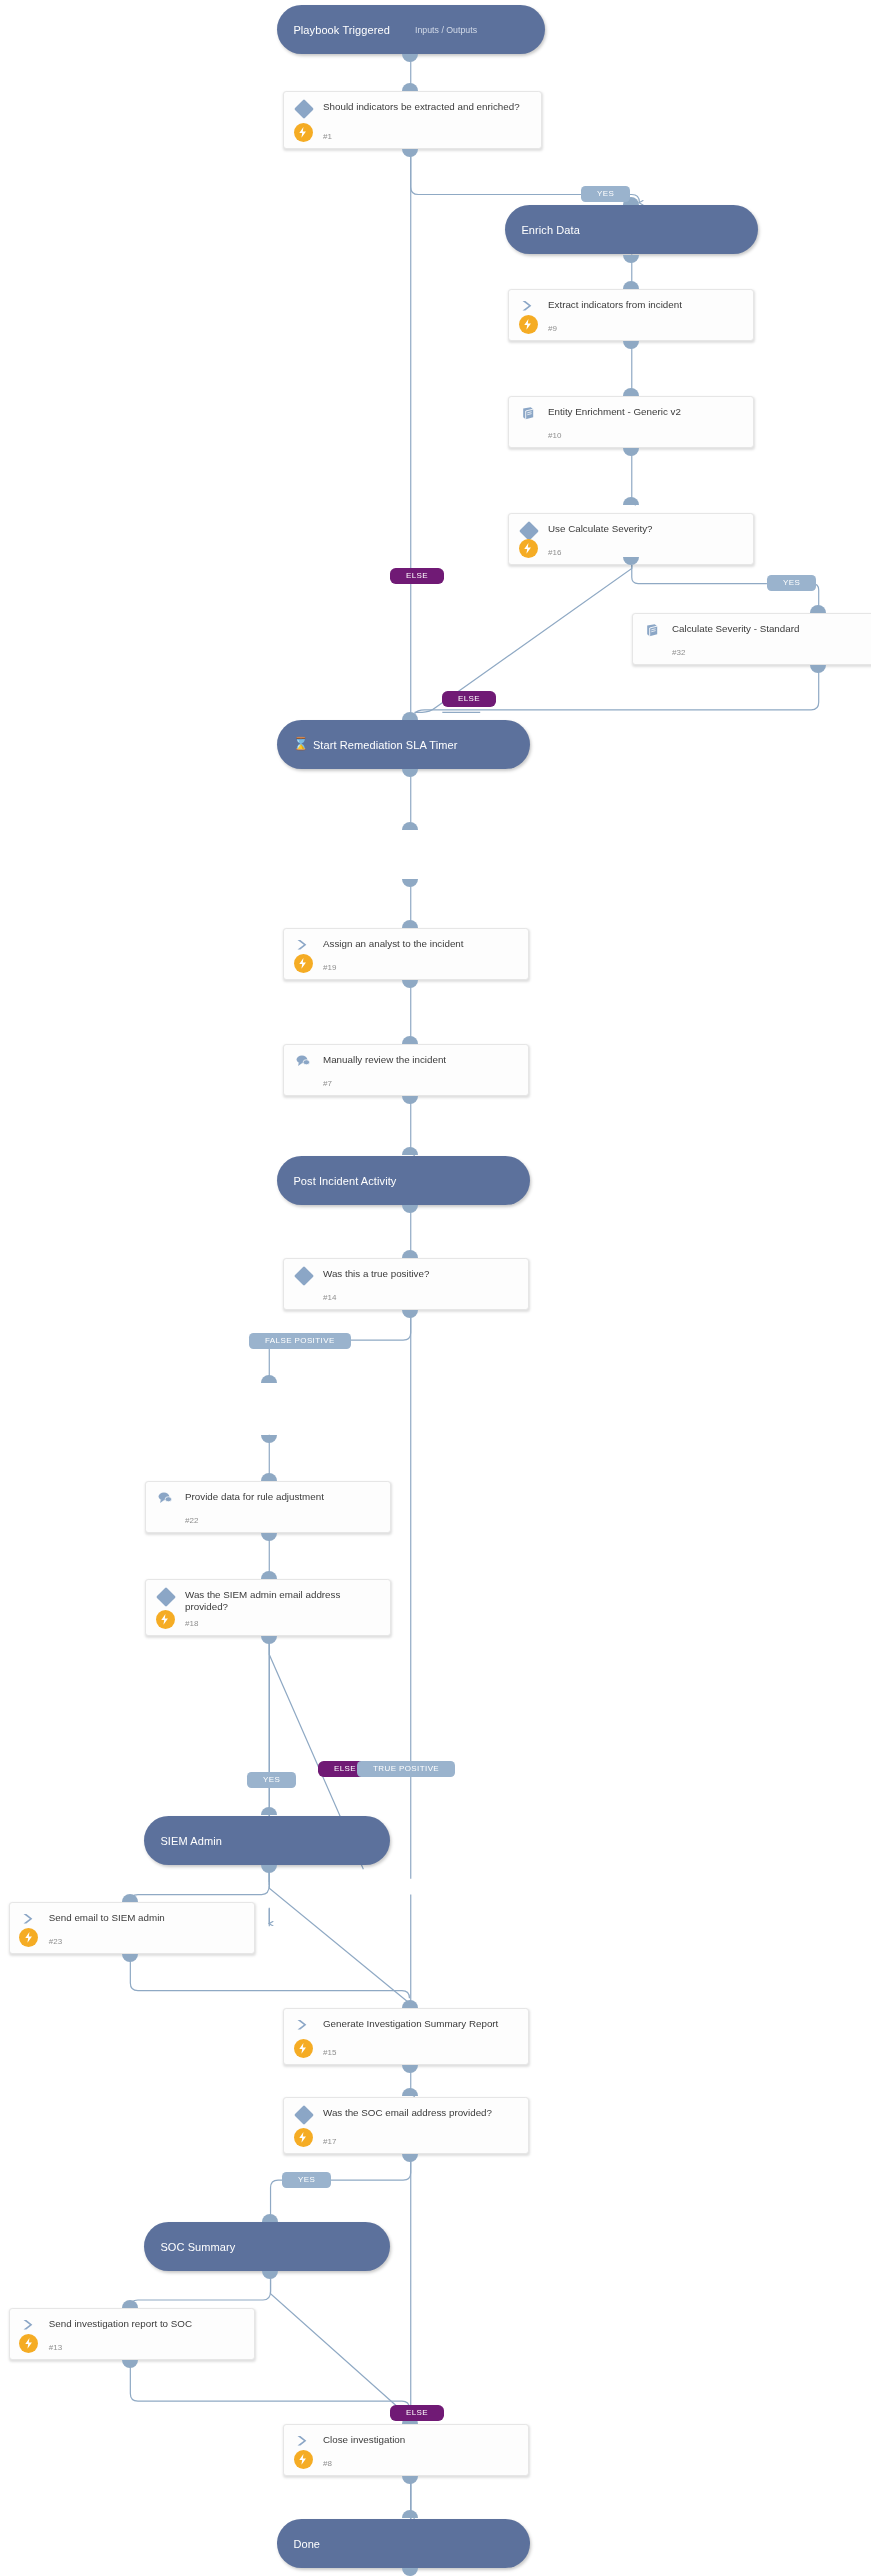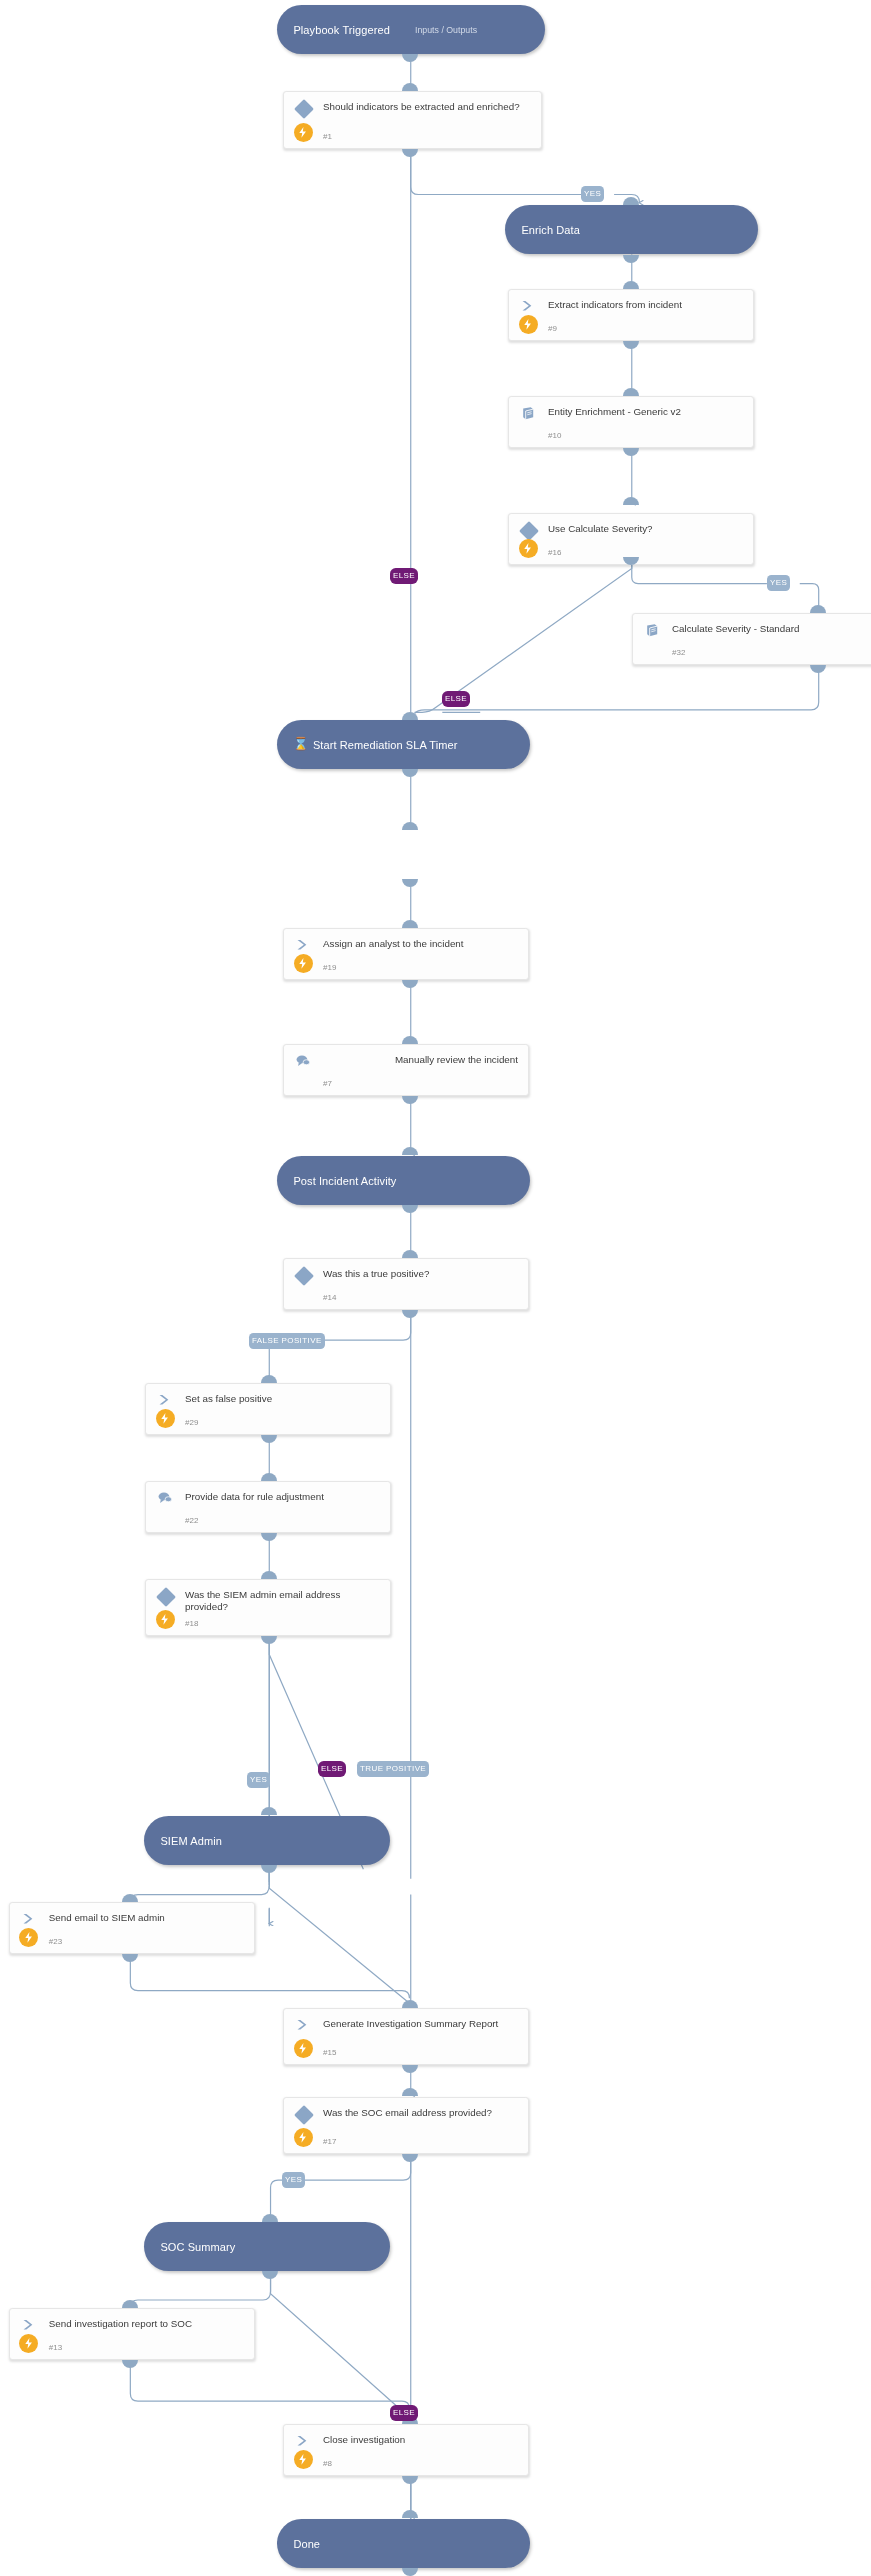--- a/index.html
+++ b/index.html
@@ -115,21 +115,21 @@
     transform: rotate(45deg);
     border-radius: 1.3px;
   }
 
   
   .elabel {
     position: absolute;
     box-sizing: border-box;
     height: 16.4px;
     line-height: 16.4px;
-    padding: 0 3px;
+    padding: 0 16px;
     border-radius: 4.4px;
     font-size: 8px;
     color: #ffffff;
     letter-spacing: 0.4px;
     white-space: nowrap;
     z-index: 8;
     text-align: center;
   }
   .elabel.blue { background: #9ab3cd; }
   .elabel.dark { background: #701a75; border-radius: 5.7px; }
@@ -393,54 +393,40 @@
     </div>
     <div class="card-title">Assign an analyst to the incident</div>
     <div class="bolt">
       <svg width="9.5" height="10.7" viewBox="0 0 15 17">
           <path d="M8.6 0 L2 9.4 H6.6 L5.4 17 L12.6 7.2 H7.6 Z" fill="#ffffff"></path>
         </svg>
     </div>
     <div class="card-id">#19</div>
   </div>
 
-  <div class="card" style="left:283px; top:1044px; width:246px; height:52px;text-align:right;">
+  <div class="card" style="left:283px; top:1044px; width:246px; height:52px;">
     <div class="card-icon">
       <svg width="16.4" height="14" viewBox="0 0 26 22">
         <ellipse cx="11" cy="8.5" rx="8.5" ry="6.2" fill="#8ba6c6"></ellipse>
         <path d="M6 13 L5 19 L11 14.5 Z" fill="#8ba6c6"></path>
         <ellipse cx="18" cy="13" rx="5.2" ry="4" fill="#8ba6c6" stroke="#ffffff" stroke-width="1.2"></ellipse>
       </svg>
     </div>
     <div class="card-title">Manually review the incident</div>
     <div class="card-id">#7</div>
   </div>
 
   <div class="card" style="left:283px; top:1258px; width:246px; height:52px;">
     <div class="card-icon">
         <div class="ico-diamond"></div>
       </div>
     <div class="card-title">Was this a true positive?</div>
     <div class="card-id">#14</div>
   </div>
 
-  <div class="card" style="left:145px; top:1383px; width:246px; height:52px;">
-    <div class="card-icon">
-      <svg width="16.4" height="14" viewBox="0 0 26 22">
-          <path d="M4 3 L14 10.5 L4 18 L8.5 18 L18 10.5 L8.5 3 Z" fill="#8ba6c6"></path>
-        </svg>
-    </div>
-    <div class="card-title">Set as false positive</div>
-    <div class="bolt">
-      <svg width="9.5" height="10.7" viewBox="0 0 15 17">
-          <path d="M8.6 0 L2 9.4 H6.6 L5.4 17 L12.6 7.2 H7.6 Z" fill="#ffffff"></path>
-        </svg>
-    </div>
-    <div class="card-id">#29</div>
-  </div>
 
   <div class="card" style="left:145px; top:1481px; width:246px; height:52px;">
     <div class="card-icon">
       <svg width="16.4" height="14" viewBox="0 0 26 22">
         <ellipse cx="11" cy="8.5" rx="8.5" ry="6.2" fill="#8ba6c6"></ellipse>
         <path d="M6 13 L5 19 L11 14.5 Z" fill="#8ba6c6"></path>
         <ellipse cx="18" cy="13" rx="5.2" ry="4" fill="#8ba6c6" stroke="#ffffff" stroke-width="1.2"></ellipse>
       </svg>
     </div>
     <div class="card-title">Provide data for rule adjustment</div>

